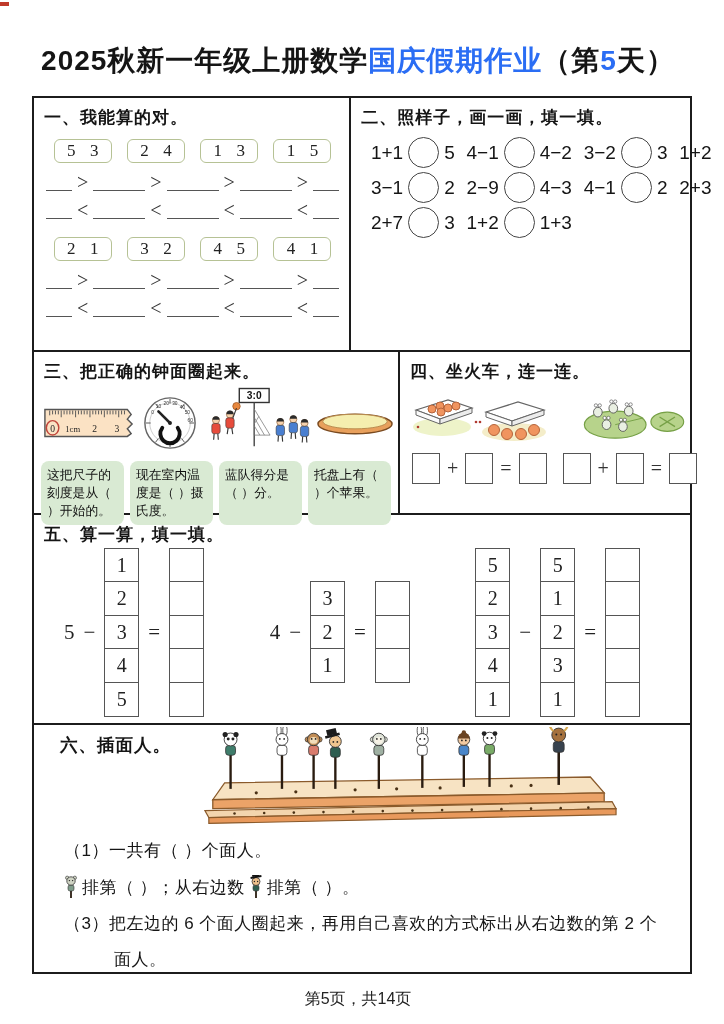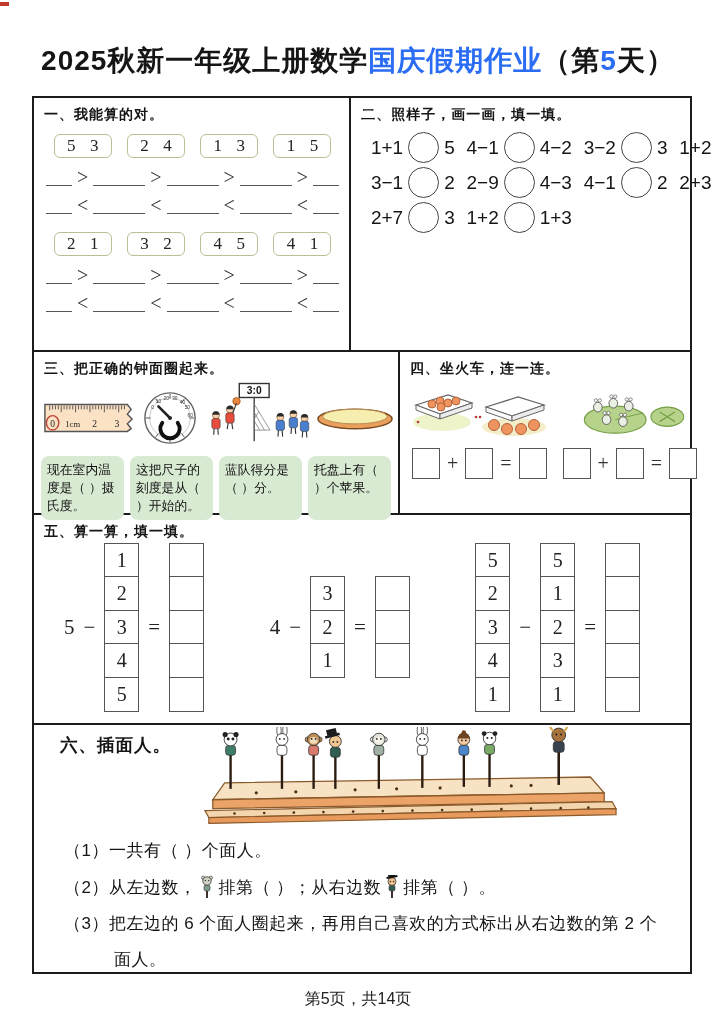--- a/index.html
+++ b/index.html
@@ -18,21 +18,21 @@
 
   .worksheet { position:absolute; left:32px; top:96px; width:660px; height:878px; border:2px solid #1c1c1c; display:flex; flex-direction:column; background:#fff; }
   .trow { display:flex; width:100%; }
   .row1 { height:254px; border-bottom:2px solid #1c1c1c; }
   .row2 { height:163px; border-bottom:2px solid #1c1c1c; }
   .row3 { height:210px; border-bottom:2px solid #1c1c1c; }
   .row4 { flex:1; }
   .cell-left  { width:374px; border-right:2px solid #1c1c1c; }
   .cell-right { flex:1; }
 
-  .sec-title { font-size:14px; font-weight:700; padding:8px 8px 0 10px; letter-spacing:1px; }
+  .sec-title { font-size:17px; font-weight:700; padding:8px 8px 0 10px; letter-spacing:1px; }
 
   
   .s1-grid { display:grid; grid-template-columns:repeat(4,1fr); padding:10px 10px 0 12px; row-gap:18px; }
   .cmp-group { display:flex; flex-direction:column; align-items:center; gap:7px; }
   .pair-box {
     width:58px; height:24px; border:1.5px solid #b6c295; border-radius:6px; background:#fff;
     display:flex; justify-content:space-around; align-items:center; padding:0 5px;
     font-family:"Liberation Serif", serif; font-size:17px; color:#222;
   }
   .cmp-line { display:flex; align-items:flex-end; gap:5px; height:21px; }
@@ -371,22 +371,22 @@
             </g>
           </svg>
 
           <svg width="78" height="26" viewBox="0 0 80 26">
             <ellipse cx="40" cy="14" rx="38" ry="10" fill="#e8a05c" stroke="#7a4a1f" stroke-width="1.5"></ellipse>
             <ellipse cx="40" cy="11.5" rx="33" ry="7.5" fill="#f5eeaf" stroke="#b98b4e" stroke-width="1"></ellipse>
           </svg>
         </div>
 
         <div class="s3-notes">
+          <div class="note">这把尺子的刻度是从（ ）开始的。</div>
           <div class="note">现在室内温度是（ ）摄氏度。</div>
-          <div class="note">这把尺子的刻度是从（ ）开始的。</div>
           <div class="note">蓝队得分是（ ）分。</div>
           <div class="note">托盘上有（ ）个苹果。</div>
         </div>
       </div>
 
       <div class="cell-right">
         <div class="sec-title">四、坐火车，连一连。</div>
 
         <div class="s4-images">
           <svg width="140" height="54" viewBox="0 0 140 54">
@@ -643,21 +643,20 @@
           <circle cy="-6.5" r="7" fill="#a5713d" stroke="#333" stroke-width="0.9"></circle>
           <path d="M-6 -11 q-4 -4 -3 -8 M6 -11 q4 -4 3 -8" stroke="#d8a94f" stroke-width="2.2" fill="none" stroke-linecap="round"></path>
           <circle cx="-2.4" cy="-7" r="1" fill="#222"></circle>
             <circle cx="2.4" cy="-7" r="1" fill="#222"></circle>
         </g>
       </svg>
 
       <div class="stmt q1">（1）一共有（ ）个面人。</div>
 
       <div class="stmt q2">
-        <span>（2）从左边数，</span>
         <svg width="14" height="24" viewBox="0 0 14 24">
           <line x1="7" y1="10" x2="7" y2="23" stroke="#2a1c10" stroke-width="1.8"></line>
           <rect x="4" y="10" width="6" height="6" rx="2" fill="#7f9c8a" stroke="#333" stroke-width="0.6"></rect>
           <circle cx="3.2" cy="2.8" r="1.7" fill="#cfd4c4" stroke="#333" stroke-width="0.6"></circle>
           <circle cx="10.8" cy="2.8" r="1.7" fill="#cfd4c4" stroke="#333" stroke-width="0.6"></circle>
           <circle cx="7" cy="6" r="4.2" fill="#cfd4c4" stroke="#333" stroke-width="0.8"></circle>
           <circle cx="5.4" cy="5.6" r="0.7" fill="#222"></circle>
             <circle cx="8.6" cy="5.6" r="0.7" fill="#222"></circle>
         </svg>
         <span>排第（ ）；从右边数</span>

